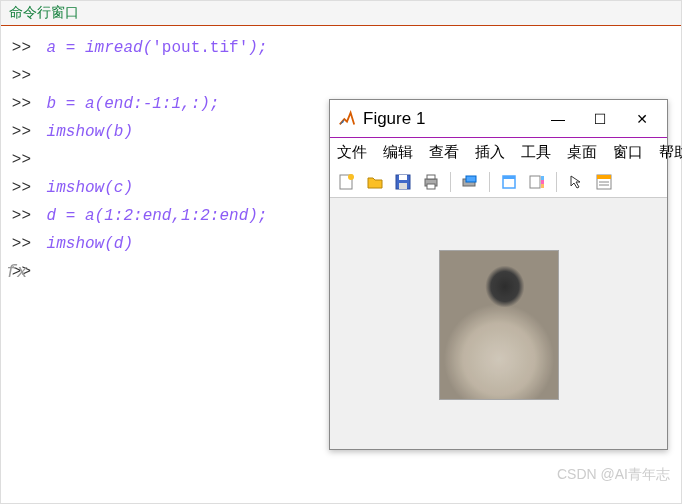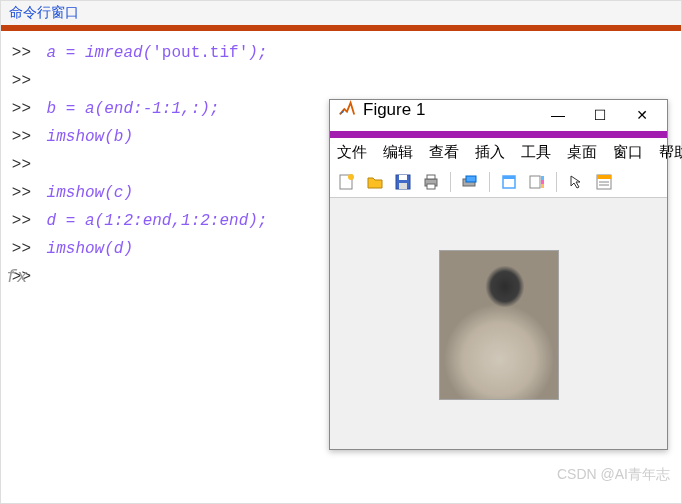--- a/index.html
+++ b/index.html
@@ -13,24 +13,24 @@
       overflow: hidden;
     }
     .command-window {
       width: 682px;
       height: 504px;
       background: #fff;
       border: 1px solid #ddd;
     }
     .cw-title {
       background: #f5f5f5;
-      border-bottom: 6px solid #c2410c;
+      border-bottom: 1px solid #c2410c;
       padding: 3px 8px;
       font-size: 14px;
-      color: #1d4ed8;
+      color: #15803d;
     }
     .cw-body {
       padding: 8px 0 0 8px;
       font-family: Consolas, "Courier New", monospace;
       font-size: 16px;
       line-height: 28px;
       color: #000;
       position: relative;
     }
     .code-line {
@@ -61,24 +61,25 @@
       left: 329px;
       top: 99px;
       width: 339px;
       height: 351px;
       background: #f0f0f0;
       border: 1px solid #888;
       box-shadow: 0 2px 6px rgba(0,0,0,0.25);
     }
     .fig-titlebar {
       display: flex;
+      align-items: center;
       height: 38px;
       background: #fff;
       padding: 0 4px 0 8px;
-      border-bottom: 7px solid #a21caf;
+      border-bottom: 1px solid #a21caf;
     }
     .fig-icon {
       width: 18px; height: 18px;
       margin-right: 7px;
     }
     .fig-title {
       flex: 1;
       font-size: 17px;
       color: #000;
     }

